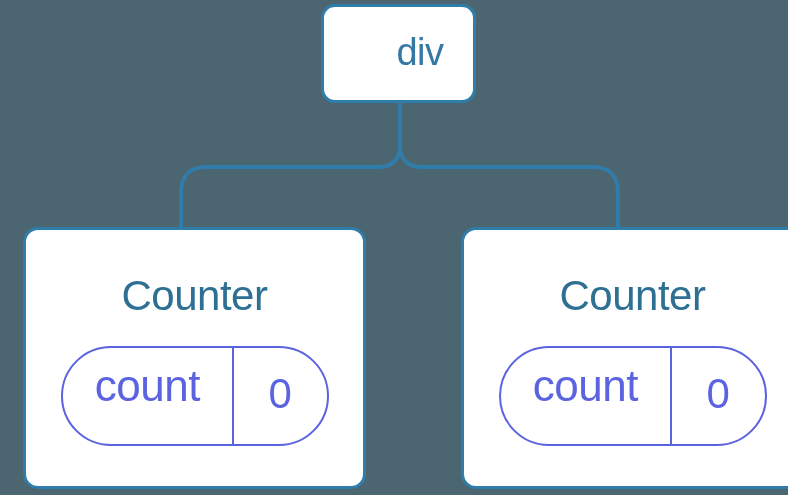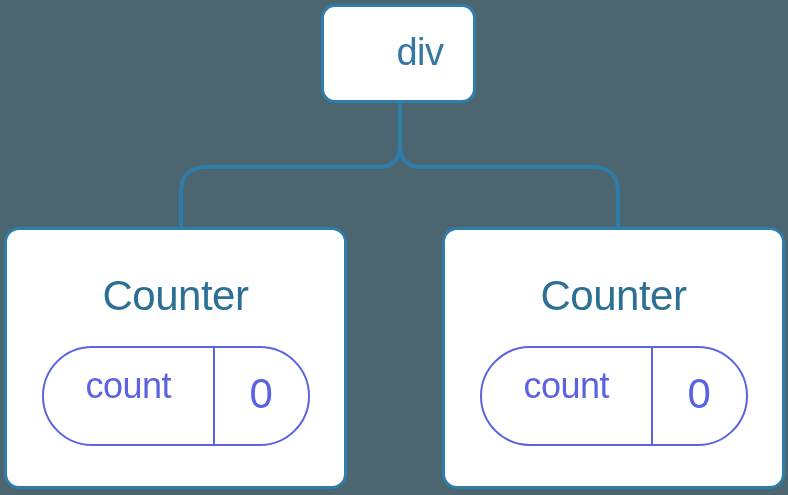--- a/index.html
+++ b/index.html
@@ -56,20 +56,21 @@
   .card {
     position: absolute;
     top: 227px;
     width: 343px; height: 262px;
     background: var(--card-bg);
     border: 3.5px solid var(--line);
     border-radius: 15px;
     display: flex;
     flex-direction: column;
     align-items: center;
+    margin-left: 19px;
   }
   .card.left  { left: 4px; }
   .card.right { left: 442px; }
   .card-title {
     margin-top: 40px;
     color: var(--component-text);
     font-size: 42px;
     font-weight: 500;
     letter-spacing: -0.5px;
     line-height: 52px;
@@ -83,21 +84,21 @@
     align-items: stretch;
     background: var(--card-bg);
   }
   .pill-key {
     flex: 0 0 65%;
     border-right: 2.5px solid var(--state);
     display: flex;
     align-items: center;
     justify-content: center;
     color: var(--state);
-    font-size: 36px;
+    font-size: 44px;
     letter-spacing: -0.5px;
     padding-bottom: 20px;
   }
   .pill-value {
     flex: 1 1 auto;
     display: flex;
     align-items: center;
     justify-content: center;
     color: var(--state);
     font-size: 42px;

